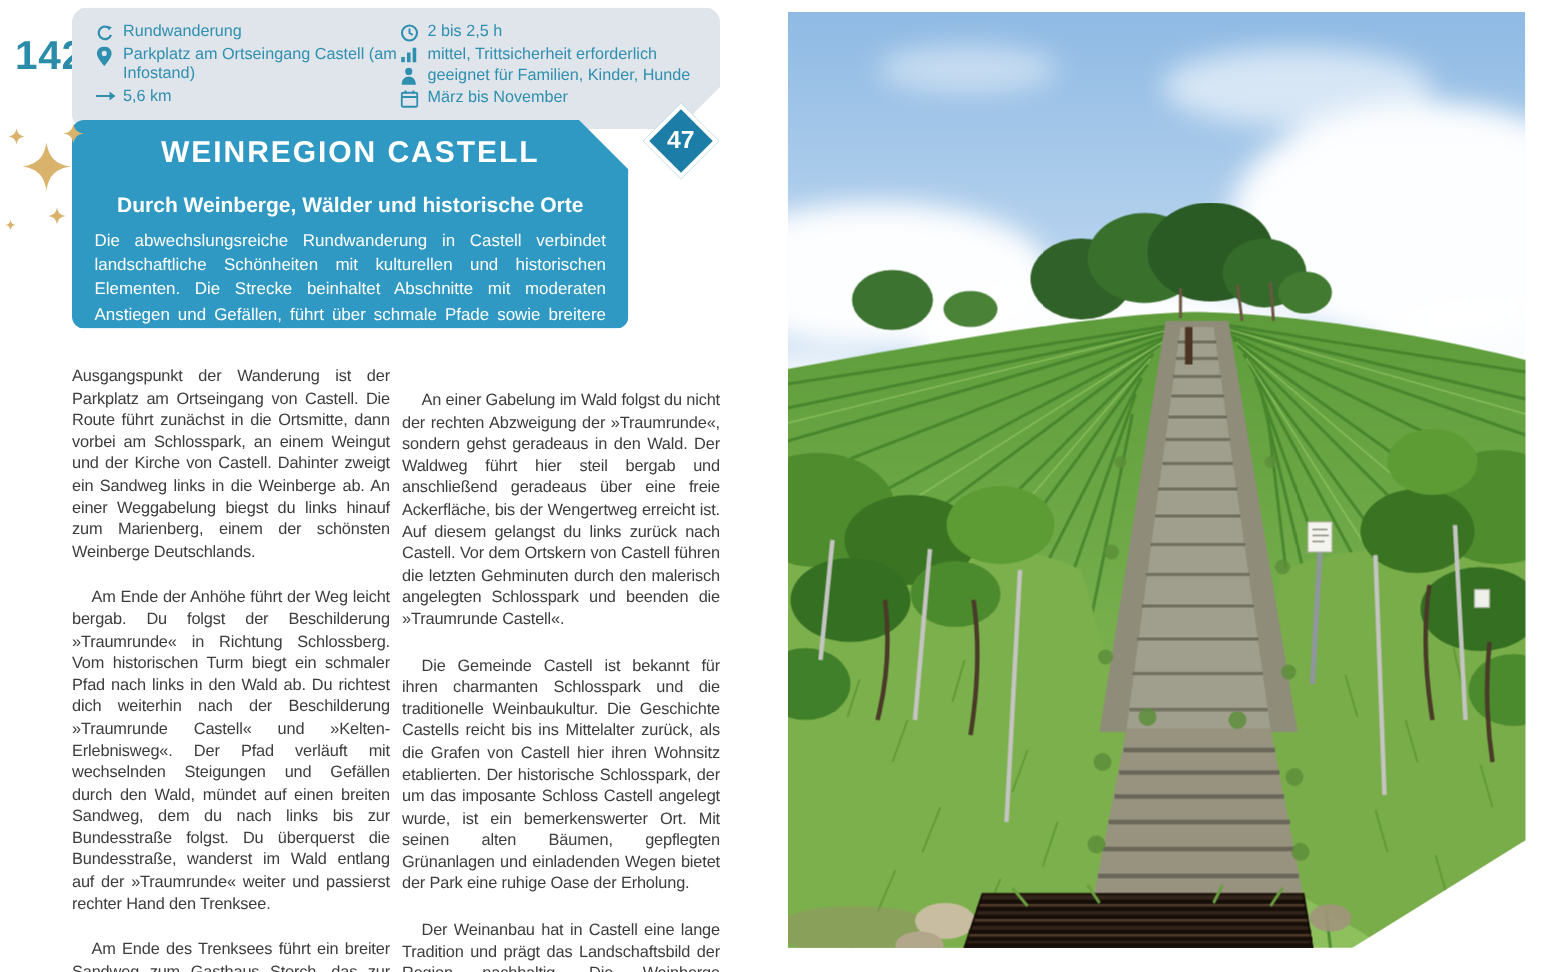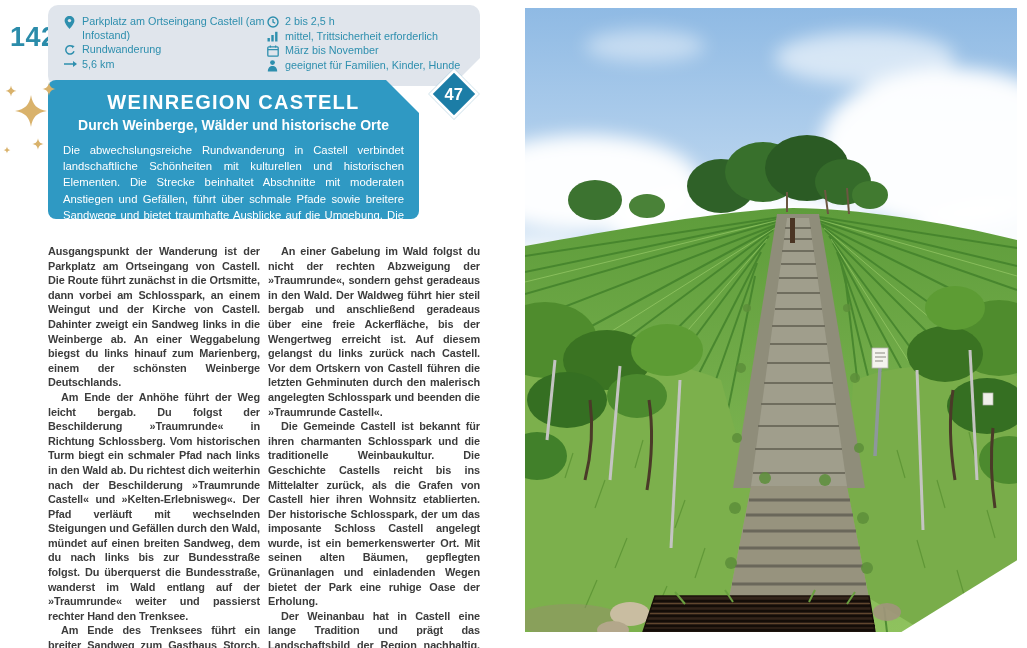--- a/index.html
+++ b/index.html
@@ -23,64 +23,64 @@
   .badge { position:absolute; left:436px; top:76px; width:36px; height:36px;
     background:#1c7da6; border:3px solid #ffffff; transform:rotate(45deg);
     display:flex; align-items:center; justify-content:center; z-index:5; }
   .badge span { transform:rotate(-45deg); color:#fff; font-weight:bold; font-size:16.5px; }
 
   
   .hero { position:absolute; left:48px; top:80px; width:371px; height:139px;
     background:#2f99c3; border-radius:8px; color:#fff;
     clip-path: polygon(0 0, calc(100% - 33px) 0, 100% 33px, 100% 100%, 0 100%); }
   .hero .t { text-align:center; font-size:20px; font-weight:bold; letter-spacing:1.3px; margin-top:11px; }
-  .hero .st { text-align:center; font-size:14px; font-weight:bold; margin-top:3px; }
+  .hero .st { text-align:center; font-size:14px; font-weight:bold; margin-top:14px; }
   .hero .intro { margin:9px 15px 0 15px; font-size:11.3px; line-height:16.2px; text-align:justify; }
 
   .sparkles { position:absolute; left:0; top:82px; z-index:6; }
 
   
   .col { position:absolute; top:244px; width:212px; font-size:10.9px; line-height:14.6px;
     text-align:justify; color:#3c3c3c; letter-spacing:-0.1px; hyphens:auto; }
-  .col p { margin:0;font-weight:bold; }
-  .col p + p, .col.indent-all p { text-indent:13px; }
+  .col p { margin:0; }
+  .col p + p, .col.indent-all p { text-indent:13px;margin-top:16px; }
   .col-left { left:48px; }
   .col-right { left:268px; }
 
   
   .photo { position:absolute; left:525px; top:8px; width:492px; height:624px;
     clip-path: polygon(0 0, 100% 0, 100% 88.5%, 76.5% 100%, 0 100%); }
   .photo svg { display:block; }
 </style>
 </head>
 <body>
 
 <div class="page">
 
   <div class="page-number">142</div>
 
   <div class="info-box">
     <div class="info-col">
       <div class="info-row">
         <span class="ic">
+          <svg width="12" height="12" viewBox="0 0 12 12">
+              <path d="M10 7.2A4.2 4.2 0 1 1 8.6 2.6" fill="none" stroke="#2e8fae" stroke-width="1.5"></path>
+              <path d="M7.5 1.2 L10.6 2.1 L8.4 4.4 Z" fill="#2e8fae"></path>
+            </svg>
+        </span>
+        <span class="txt">Rundwanderung</span>
+      </div>
+      <div class="info-row">
+        <span class="ic">
           <svg width="11" height="13" viewBox="0 0 11 13">
               <path d="M5.5 0C2.6 0 .6 2.1.6 4.8.6 7.8 5.5 13 5.5 13S10.4 7.8 10.4 4.8C10.4 2.1 8.4 0 5.5 0z" fill="#2e8fae"></path>
               <circle cx="5.5" cy="4.6" r="1.7" fill="#e0e5ec"></circle>
             </svg>
         </span>
         <span class="txt">Parkplatz am Ortseingang Castell (am Infostand)</span>
-      </div>
-      <div class="info-row">
-        <span class="ic">
-          <svg width="12" height="12" viewBox="0 0 12 12">
-              <path d="M10 7.2A4.2 4.2 0 1 1 8.6 2.6" fill="none" stroke="#2e8fae" stroke-width="1.5"></path>
-              <path d="M7.5 1.2 L10.6 2.1 L8.4 4.4 Z" fill="#2e8fae"></path>
-            </svg>
-        </span>
-        <span class="txt">Rundwanderung</span>
       </div>
       <div class="info-row">
         <span class="ic">
           <svg width="13" height="10" viewBox="0 0 13 10">
               <line x1="0" y1="5" x2="10" y2="5" stroke="#2e8fae" stroke-width="1.4"></line>
               <path d="M9 2 L13 5 L9 8 Z" fill="#2e8fae"></path>
             </svg>
         </span>
         <span class="txt">5,6 km</span>
       </div>
@@ -97,40 +97,40 @@
       </div>
       <div class="info-row">
         <span class="ic">
           <svg width="12" height="11" viewBox="0 0 12 11">
               <rect x="0.5" y="7" width="2.4" height="3.5" fill="#2e8fae"></rect>
               <rect x="4.3" y="4" width="2.4" height="6.5" fill="#2e8fae"></rect>
               <rect x="8.1" y="0.8" width="2.4" height="9.7" fill="#2e8fae"></rect>
             </svg>
         </span>
         <span class="txt">mittel, Trittsicherheit erforderlich</span>
+      </div>
+      <div class="info-row">
+        <span class="ic">
+          <svg width="11" height="12" viewBox="0 0 11 12">
+              <circle cx="5.5" cy="2.6" r="2.4" fill="#2e8fae"></circle>
+              <path d="M0.8 11.5 C0.8 7.8 3 6 5.5 6 C8 6 10.2 7.8 10.2 11.5 Z" fill="#2e8fae"></path>
+            </svg>
+        </span>
+        <span class="txt">geeignet für Familien, Kinder, Hunde</span>
       </div>
       <div class="info-row">
         <span class="ic">
           <svg width="12" height="12" viewBox="0 0 12 12">
               <rect x="0.8" y="1.8" width="10.4" height="9.4" rx="1" fill="none" stroke="#2e8fae" stroke-width="1.3"></rect>
               <line x1="0.8" y1="4.6" x2="11.2" y2="4.6" stroke="#2e8fae" stroke-width="1.3"></line>
               <line x1="3.4" y1="0.4" x2="3.4" y2="2.4" stroke="#2e8fae" stroke-width="1.3"></line>
               <line x1="8.6" y1="0.4" x2="8.6" y2="2.4" stroke="#2e8fae" stroke-width="1.3"></line>
             </svg>
         </span>
         <span class="txt">März bis November</span>
-      </div>
-      <div class="info-row">
-        <span class="ic">
-          <svg width="11" height="12" viewBox="0 0 11 12">
-              <circle cx="5.5" cy="2.6" r="2.4" fill="#2e8fae"></circle>
-              <path d="M0.8 11.5 C0.8 7.8 3 6 5.5 6 C8 6 10.2 7.8 10.2 11.5 Z" fill="#2e8fae"></path>
-            </svg>
-        </span>
-        <span class="txt">geeignet für Familien, Kinder, Hunde</span>
       </div>
     </div>
   </div>
 
   <div class="badge">
     <span>47</span>
   </div>
 
   <svg class="sparkles" width="64" height="92" viewBox="0 0 64 92">
     <defs>

